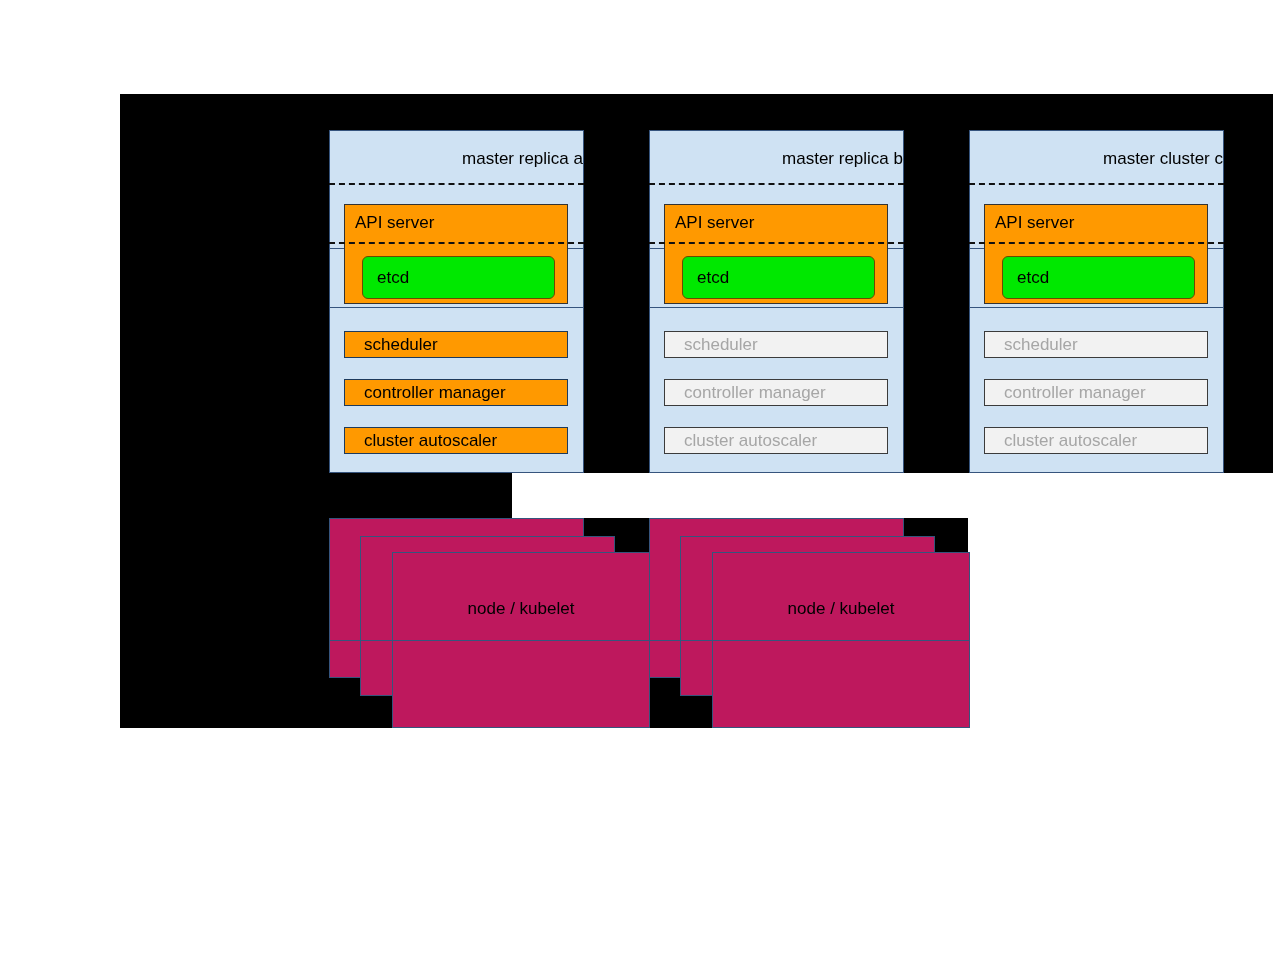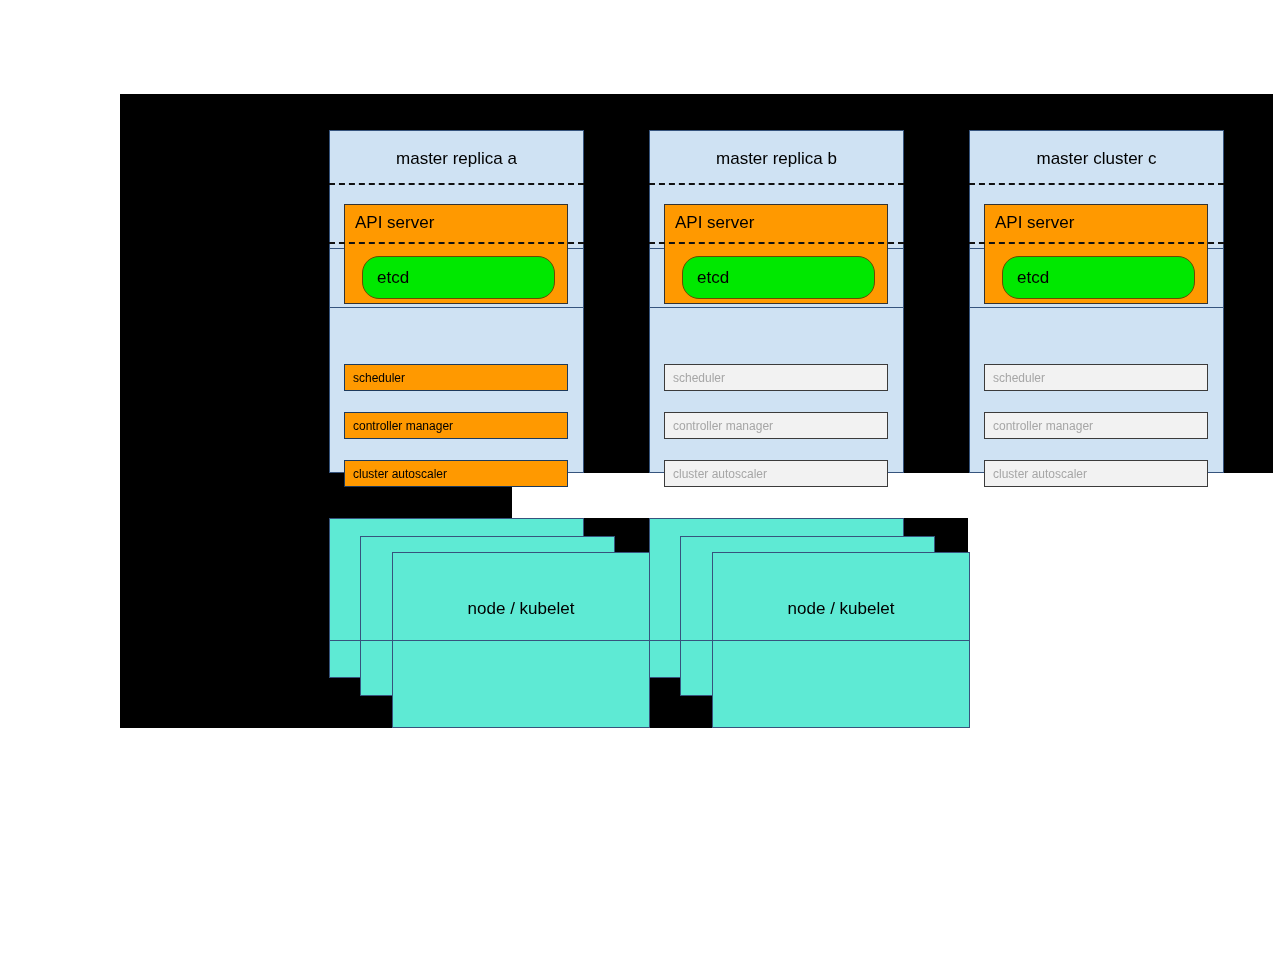--- a/index.html
+++ b/index.html
@@ -17,56 +17,55 @@
 
   
   .box{position:absolute;box-sizing:border-box;}
 
   .replica{
     background:#CFE2F3;
     border:1px solid #36547d;
   }
   .replica-title{
     position:absolute;left:0;right:0;top:18px;
-    text-align:center;font-size:17px;color:#000000;
+    text-align:right;font-size:17px;color:#000000;
   }
   .dashed-line{
     position:absolute;height:0;border-top:2px dashed #111111;
   }
   .solid-line{
     position:absolute;height:0;border-top:1px solid #36547d;
   }
   .apiserver{
     background:#FF9900;
     border:1px solid #333333;
     display:flex;align-items:flex-start;
     padding:8px 0 0 10px;
     font-size:17px;color:#000000;
   }
   .etcd{
     background:#00E800;
     border:1px solid #6b4a00;
-    border-radius:17px;
+    border-radius:6px;
     display:flex;align-items:center;
     padding-left:14px;
     font-size:17px;color:#000000;
   }
   .comp{
     border:1px solid #1d3a5c;
     display:flex;align-items:center;
-    padding-left:8px;
-    font-size:12px;
+    padding-left:19px;
+    font-size:17px;
     box-sizing:border-box;
-    margin-top:33px;
   }
   .comp.active{background:#FF9900;color:#000000;}
   .comp.inactive{background:#F2F2F2;color:#A6A6A6;border-color:#3b3b3b;}
 
   .nodebox{
-    background:#5eead4;
+    background:#be185d;
     border:1px solid #36547d;
   }
   .node-label{
     position:absolute;left:0;right:0;
     text-align:center;font-size:17px;color:#000000;
   }
 </style>
 </head>
 <body>
 

